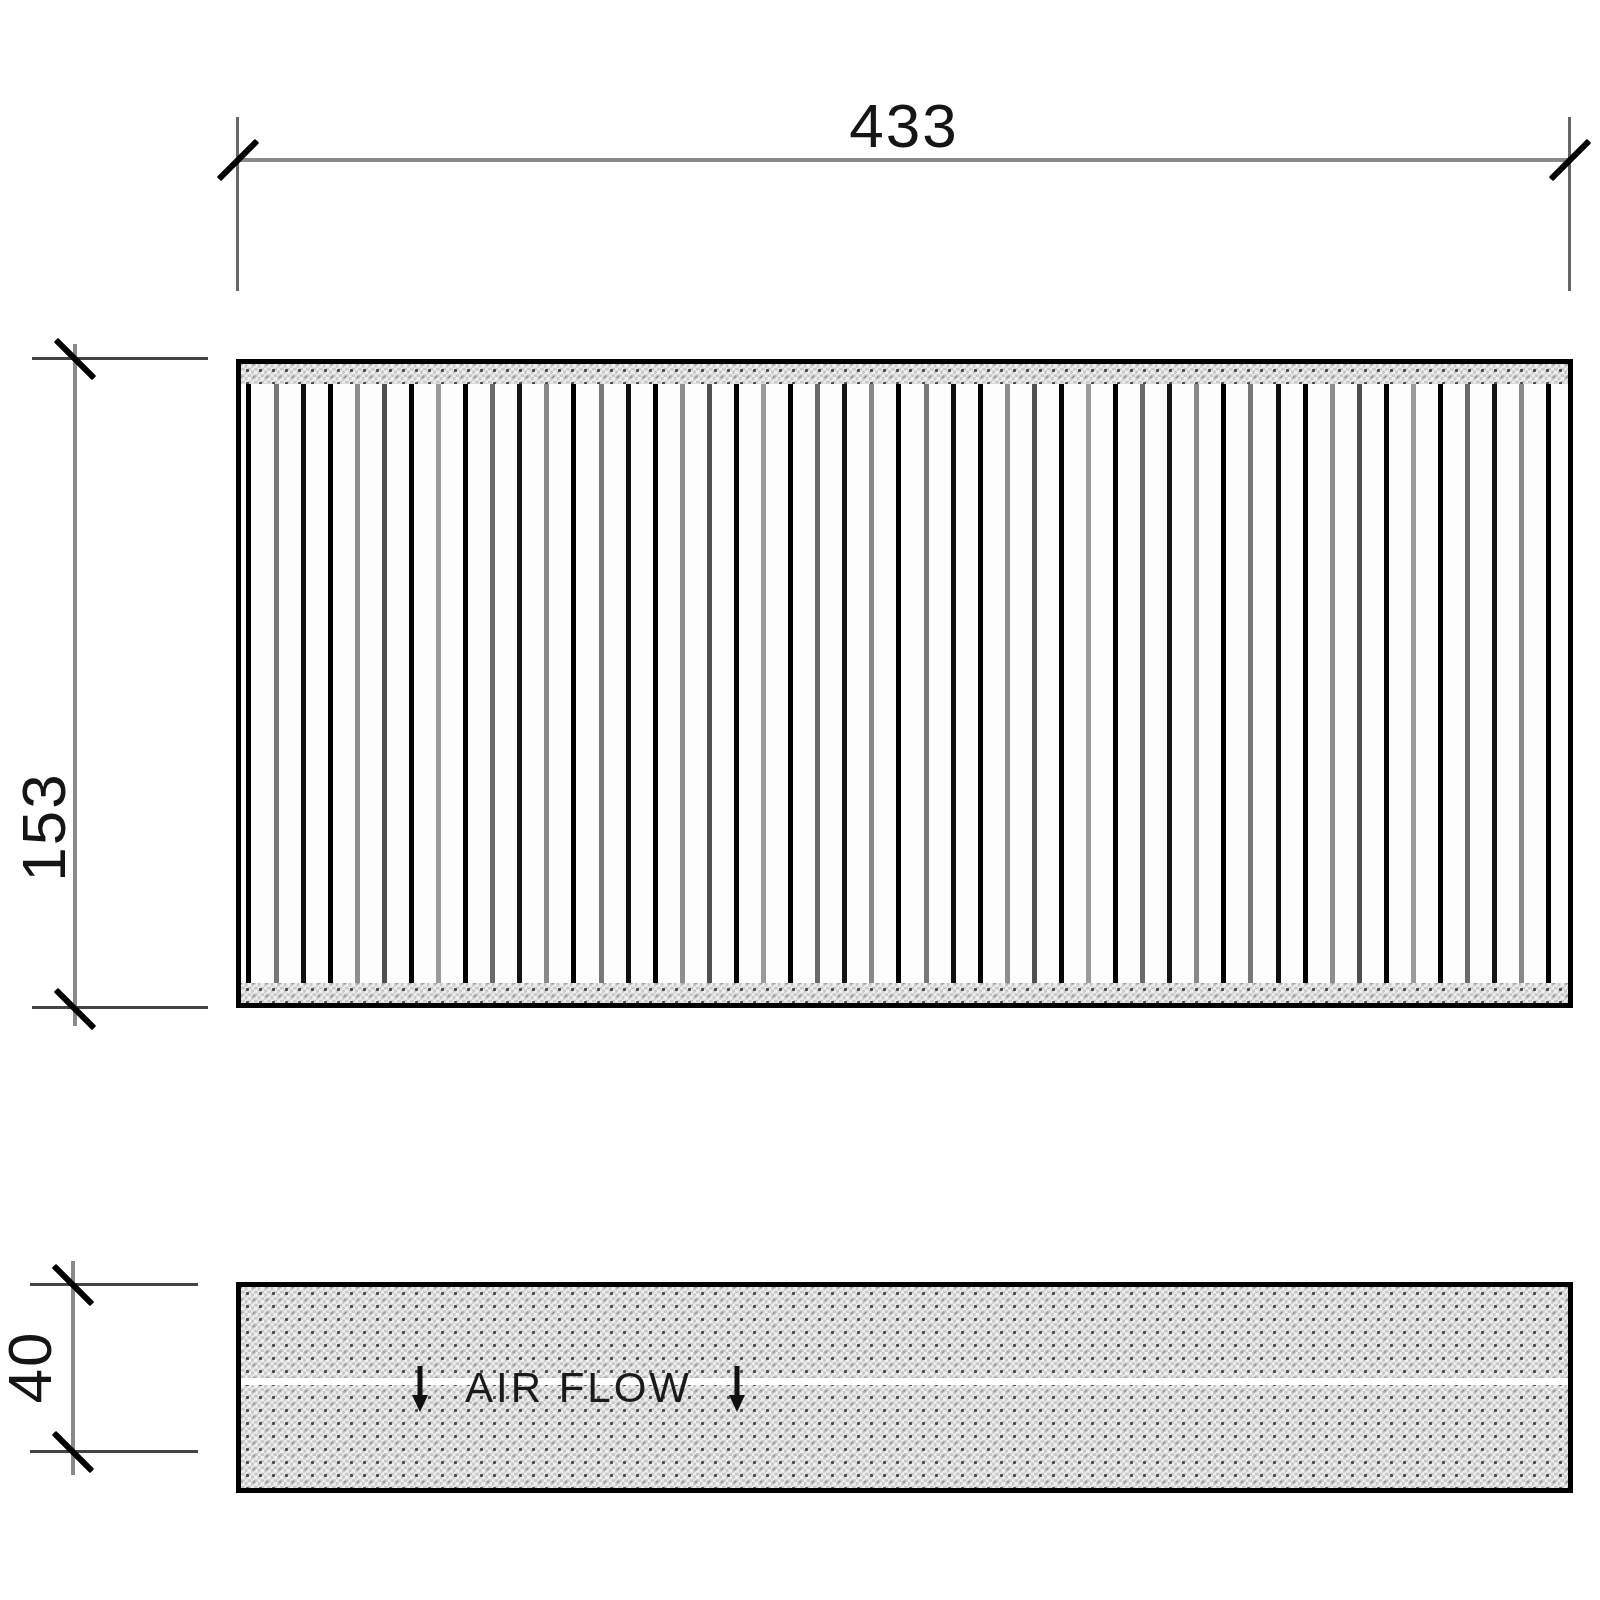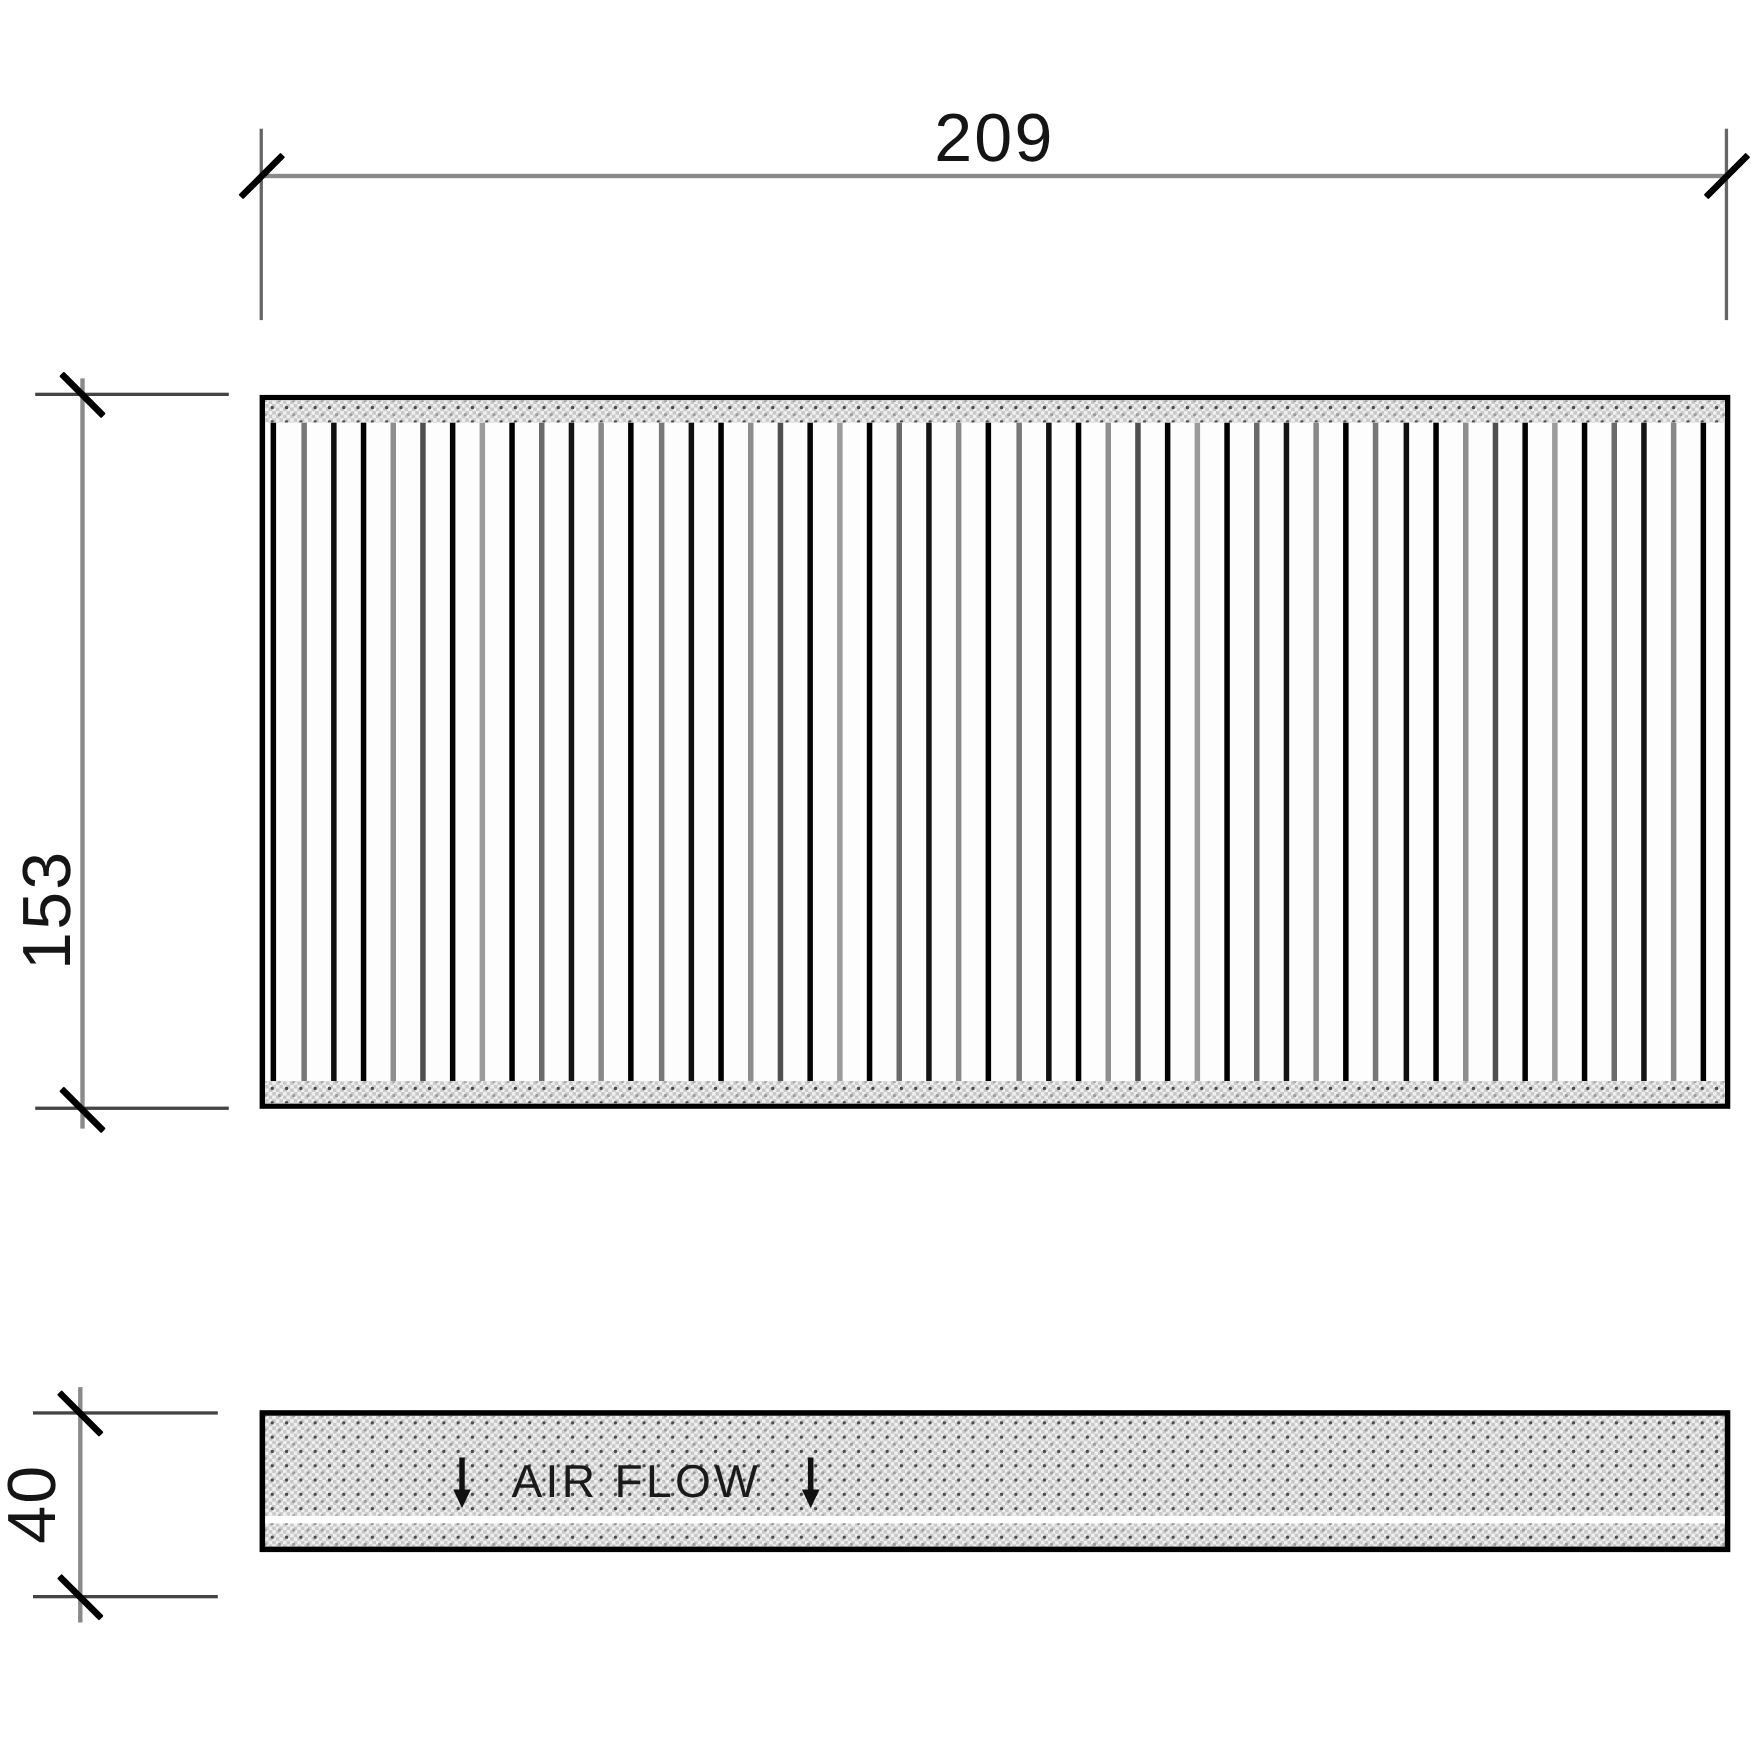--- a/index.html
+++ b/index.html
@@ -32,42 +32,42 @@
     position:absolute;left:236px;top:359px;width:1337px;height:649px;
     border:5px solid #000;box-sizing:border-box;background:#fdfdfd;
   }
   .hatch-strip{position:absolute;left:0;right:0;height:20px;}
   .hatch-strip.top{top:0;}
   .hatch-strip.bottom{bottom:0;}
   .pleats{position:absolute;left:0;right:0;top:20px;bottom:20px;overflow:hidden;}
   .pleat-line{position:absolute;top:0;bottom:0;width:5px;}
   
   .side-view{
-    position:absolute;left:236px;top:1282px;width:1337px;height:129px;
+    position:absolute;left:236px;top:1282px;width:1337px;height:211px;
     border:5px solid #000;box-sizing:border-box;
   }
   .seam-line{position:absolute;left:0;right:0;top:91px;height:7px;background:#fff;}
   .airflow-group{position:absolute;left:170px;top:0;height:100%;display:flex;align-items:center;gap:36px;}
   .airflow-label{font-size:42px;letter-spacing:3px;color:#1a1a1a;white-space:nowrap;}
   .made-in{position:absolute;left:759px;top:0;height:100%;width:400px;display:flex;align-items:center;justify-content:center;
            font-size:42px;color:#1d1d1d;white-space:nowrap;}
   .down-arrow{display:block;}
 </style>
 </head>
 <body>
 
 <div class="canvas">
 
   <div>
     <div class="ext-line-v" style="left:236px;top:117px;height:174px;"></div>
     <div class="ext-line-v" style="left:1568px;top:117px;height:174px;"></div>
     <div class="dim-line-h" style="left:236px;top:158px;width:1336px;"></div>
     <div class="tick fwd" style="left:211px;top:157px;"></div>
     <div class="tick fwd" style="left:1543px;top:157px;"></div>
-    <div class="dim-label" style="left:236px;top:90px;width:1336px;">209</div>
+    <div class="dim-label" style="left:236px;top:90px;width:1336px;">433</div>
   </div>
 
   <div>
     <div class="ext-line-h" style="left:32px;top:357px;width:176px;"></div>
     <div class="ext-line-h" style="left:32px;top:1006px;width:176px;"></div>
     <div class="dim-line-v" style="left:73px;top:344px;height:682px;"></div>
     <div class="tick bwd" style="left:48px;top:356px;"></div>
     <div class="tick bwd" style="left:48px;top:1006px;"></div>
     <div class="dim-label rot" style="left:-56px;top:797px;">153</div>
   </div>

